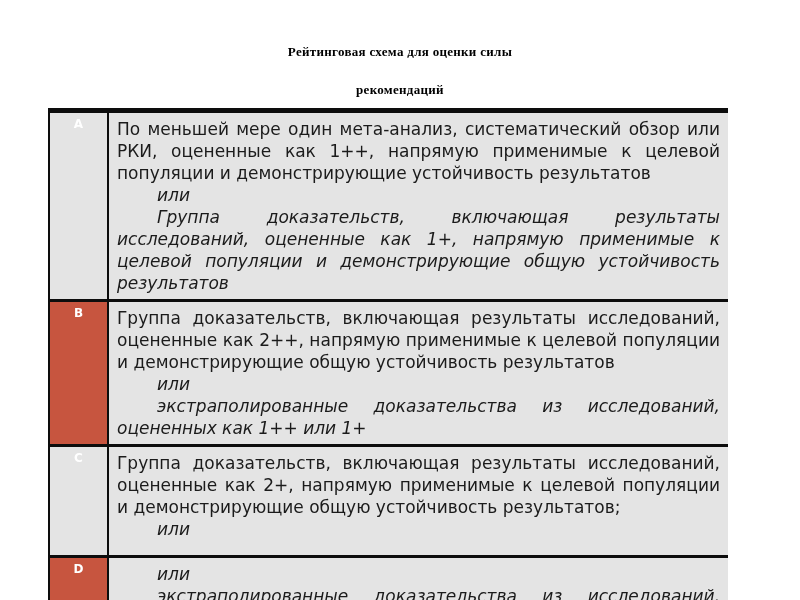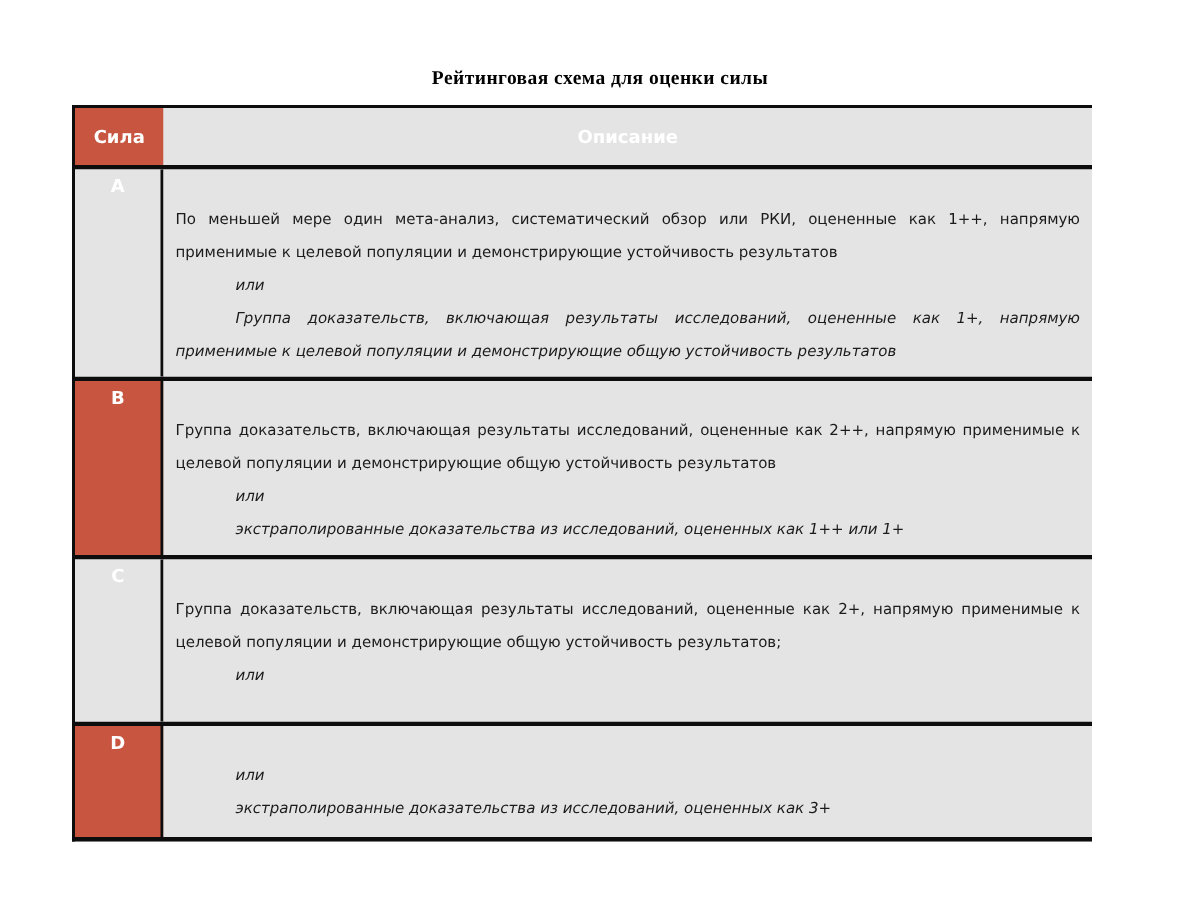--- a/index.html
+++ b/index.html
@@ -60,47 +60,44 @@
     justify-content: center;
     font-size: 12px;
     font-weight: bold;
     color: #ffffff;
     background: #e4e4e4;
   }
 
   .desc-cell {
     flex: 1;
     background: #e4e4e4;
-    padding: 23px 8px 5px 8px;
-    font-size: 10px;
+    padding: 5px 8px 5px 8px;
+    font-size: 17px;
     line-height: 22px;
   }
   .desc-cell p { text-align: justify; }
   .desc-cell p.indent { text-indent: 40px; font-style: italic; }
 
   .row-a { min-height: 127px; }
   .row-b { min-height: 105px; }
   .row-c { min-height: 111px; }
   .row-d { min-height: 77px; }
 </style>
 </head>
 <body>
 
 <div class="slide">
 
   <h1 class="title">
     <span class="title-line">Рейтинговая схема для оценки силы</span>
+    <span class="title-line">рекомендаций</span>
   </h1>
 
   <div class="table">
 
-    <div class="row thead">
-      <div class="grade-cell">Сила</div>
-      <div class="head-desc">Описание</div>
-    </div>
 
     <div class="row body-row row-a">
       <div class="grade-cell">
         <span>А</span>
       </div>
       <div class="desc-cell">
         <p>По меньшей мере один мета-анализ, систематический обзор или РКИ, оцененные как 1++, напрямую применимые к целевой популяции и демонстрирующие устойчивость результатов</p>
         <p class="indent">или</p>
         <p class="indent">Группа доказательств, включающая результаты исследований, оцененные как 1+, напрямую применимые к целевой популяции и демонстрирующие общую устойчивость результатов</p>
       </div>

